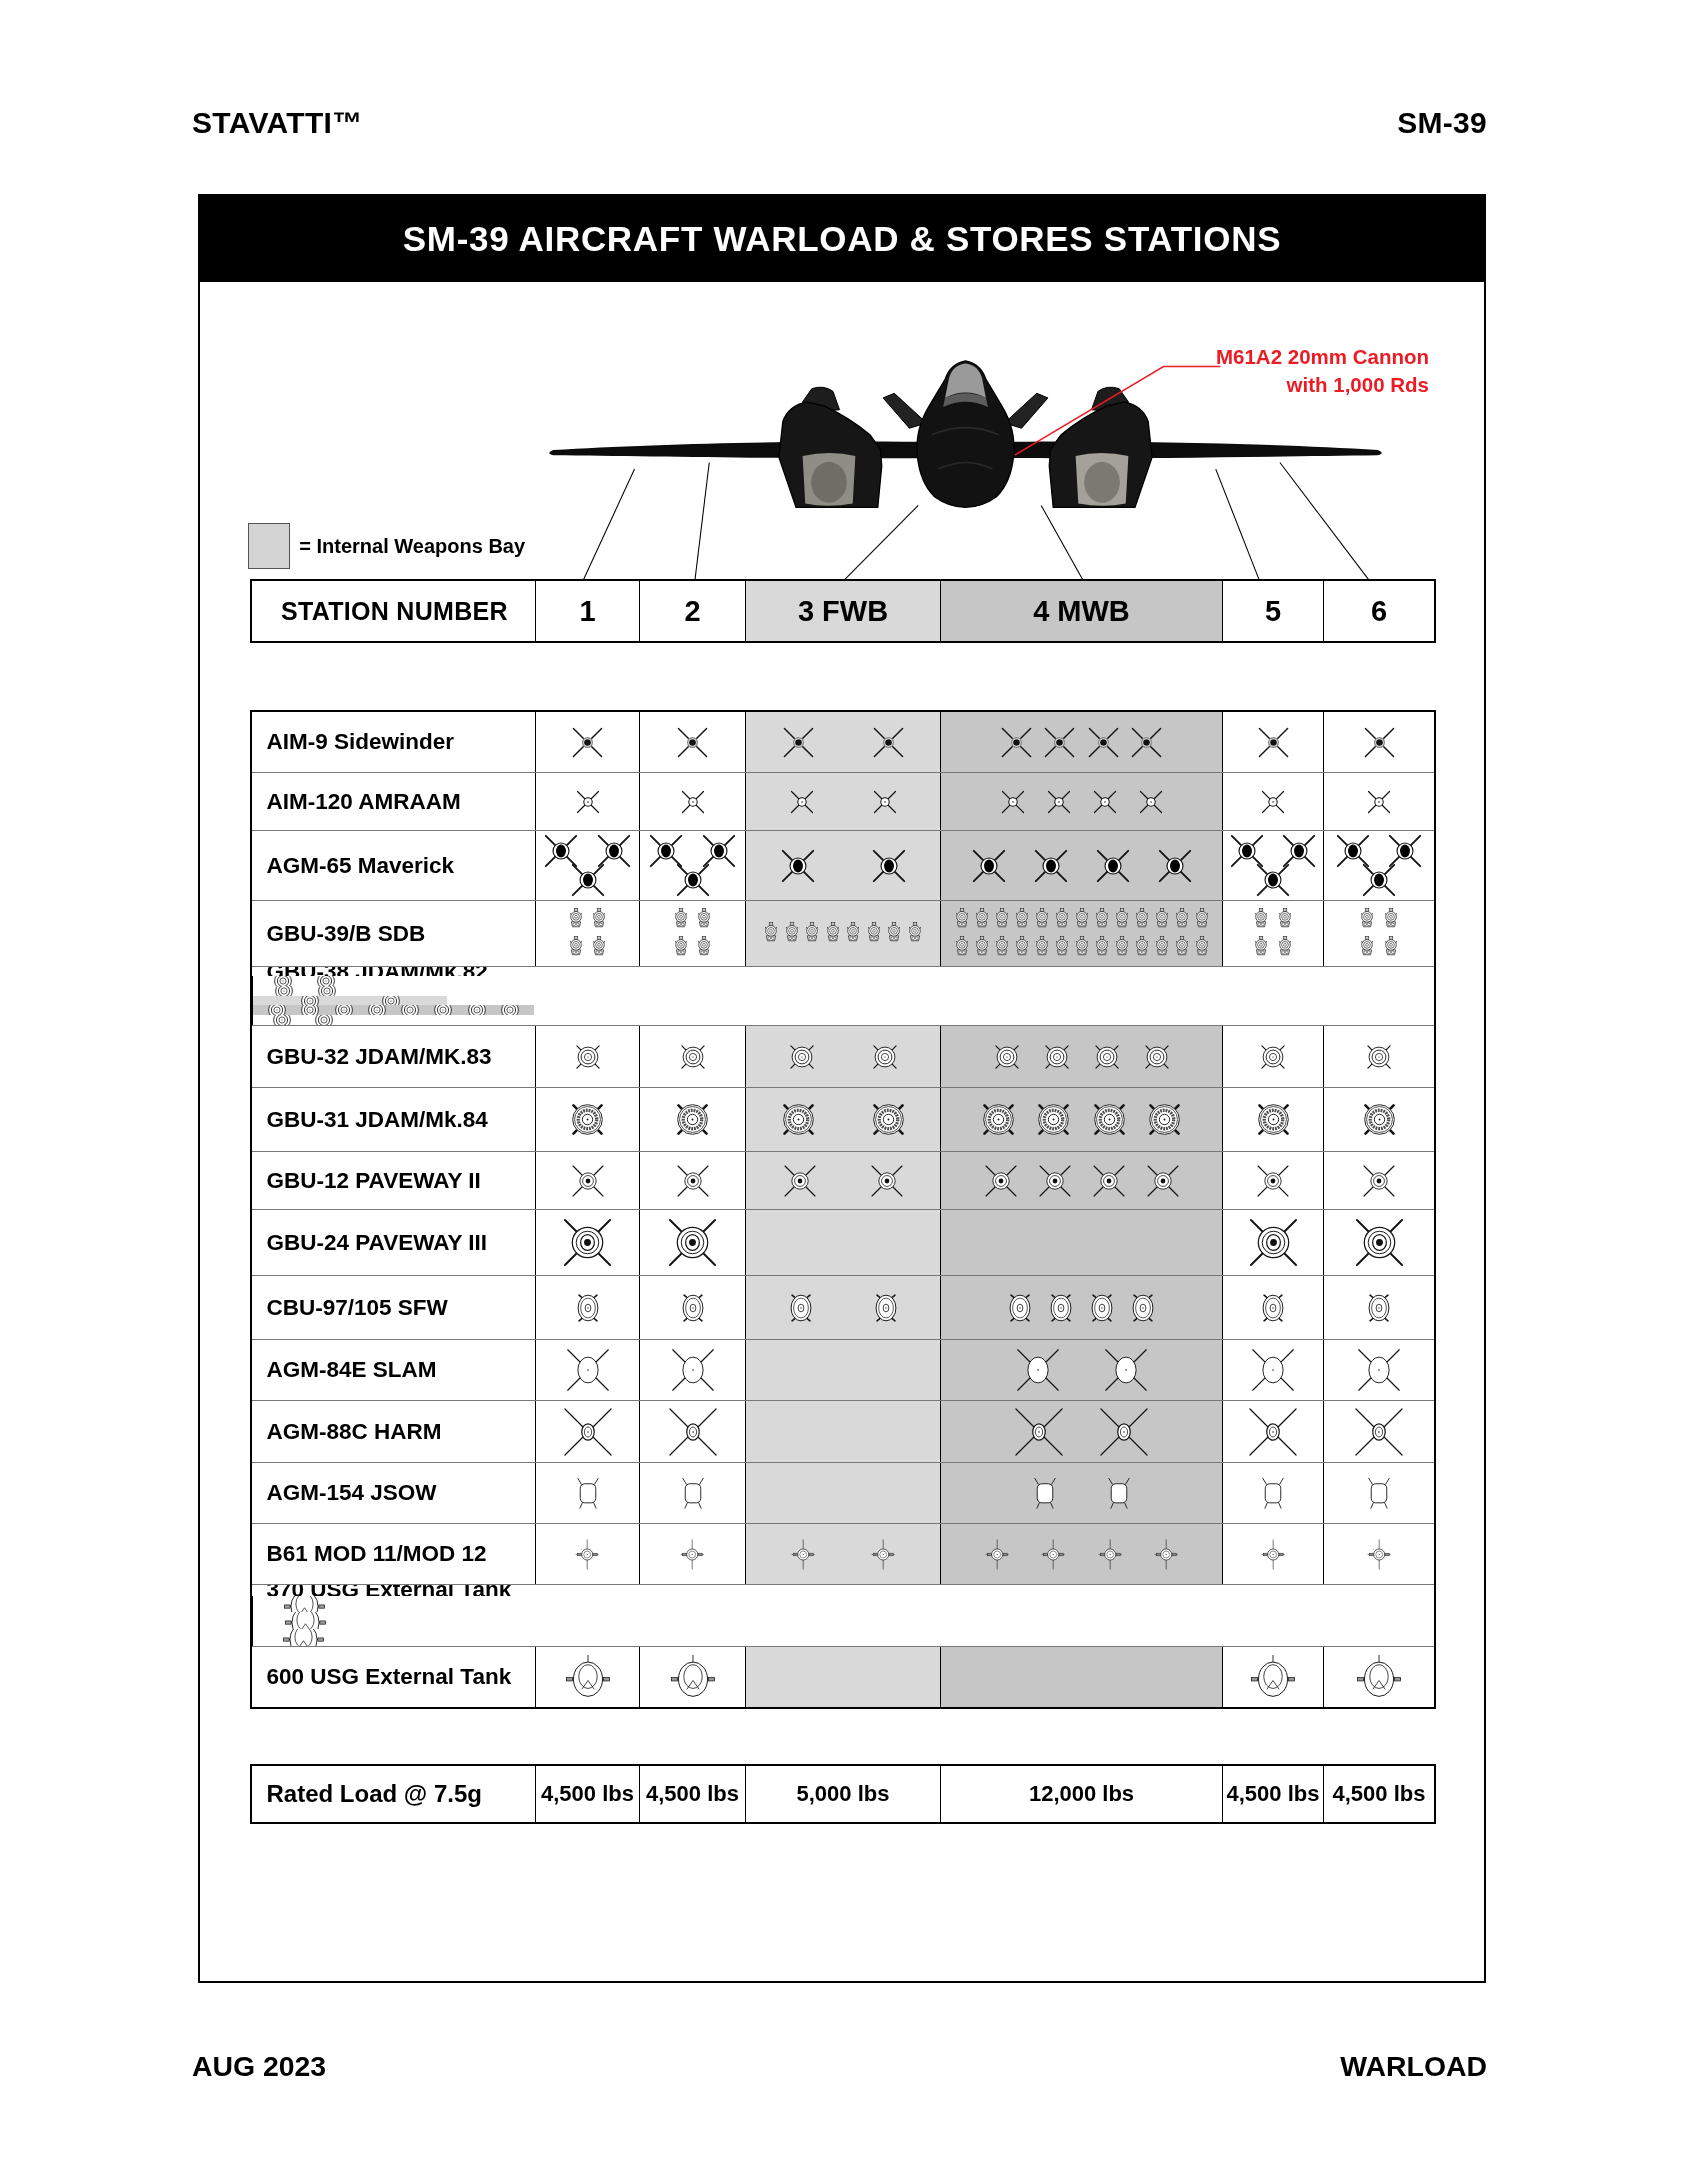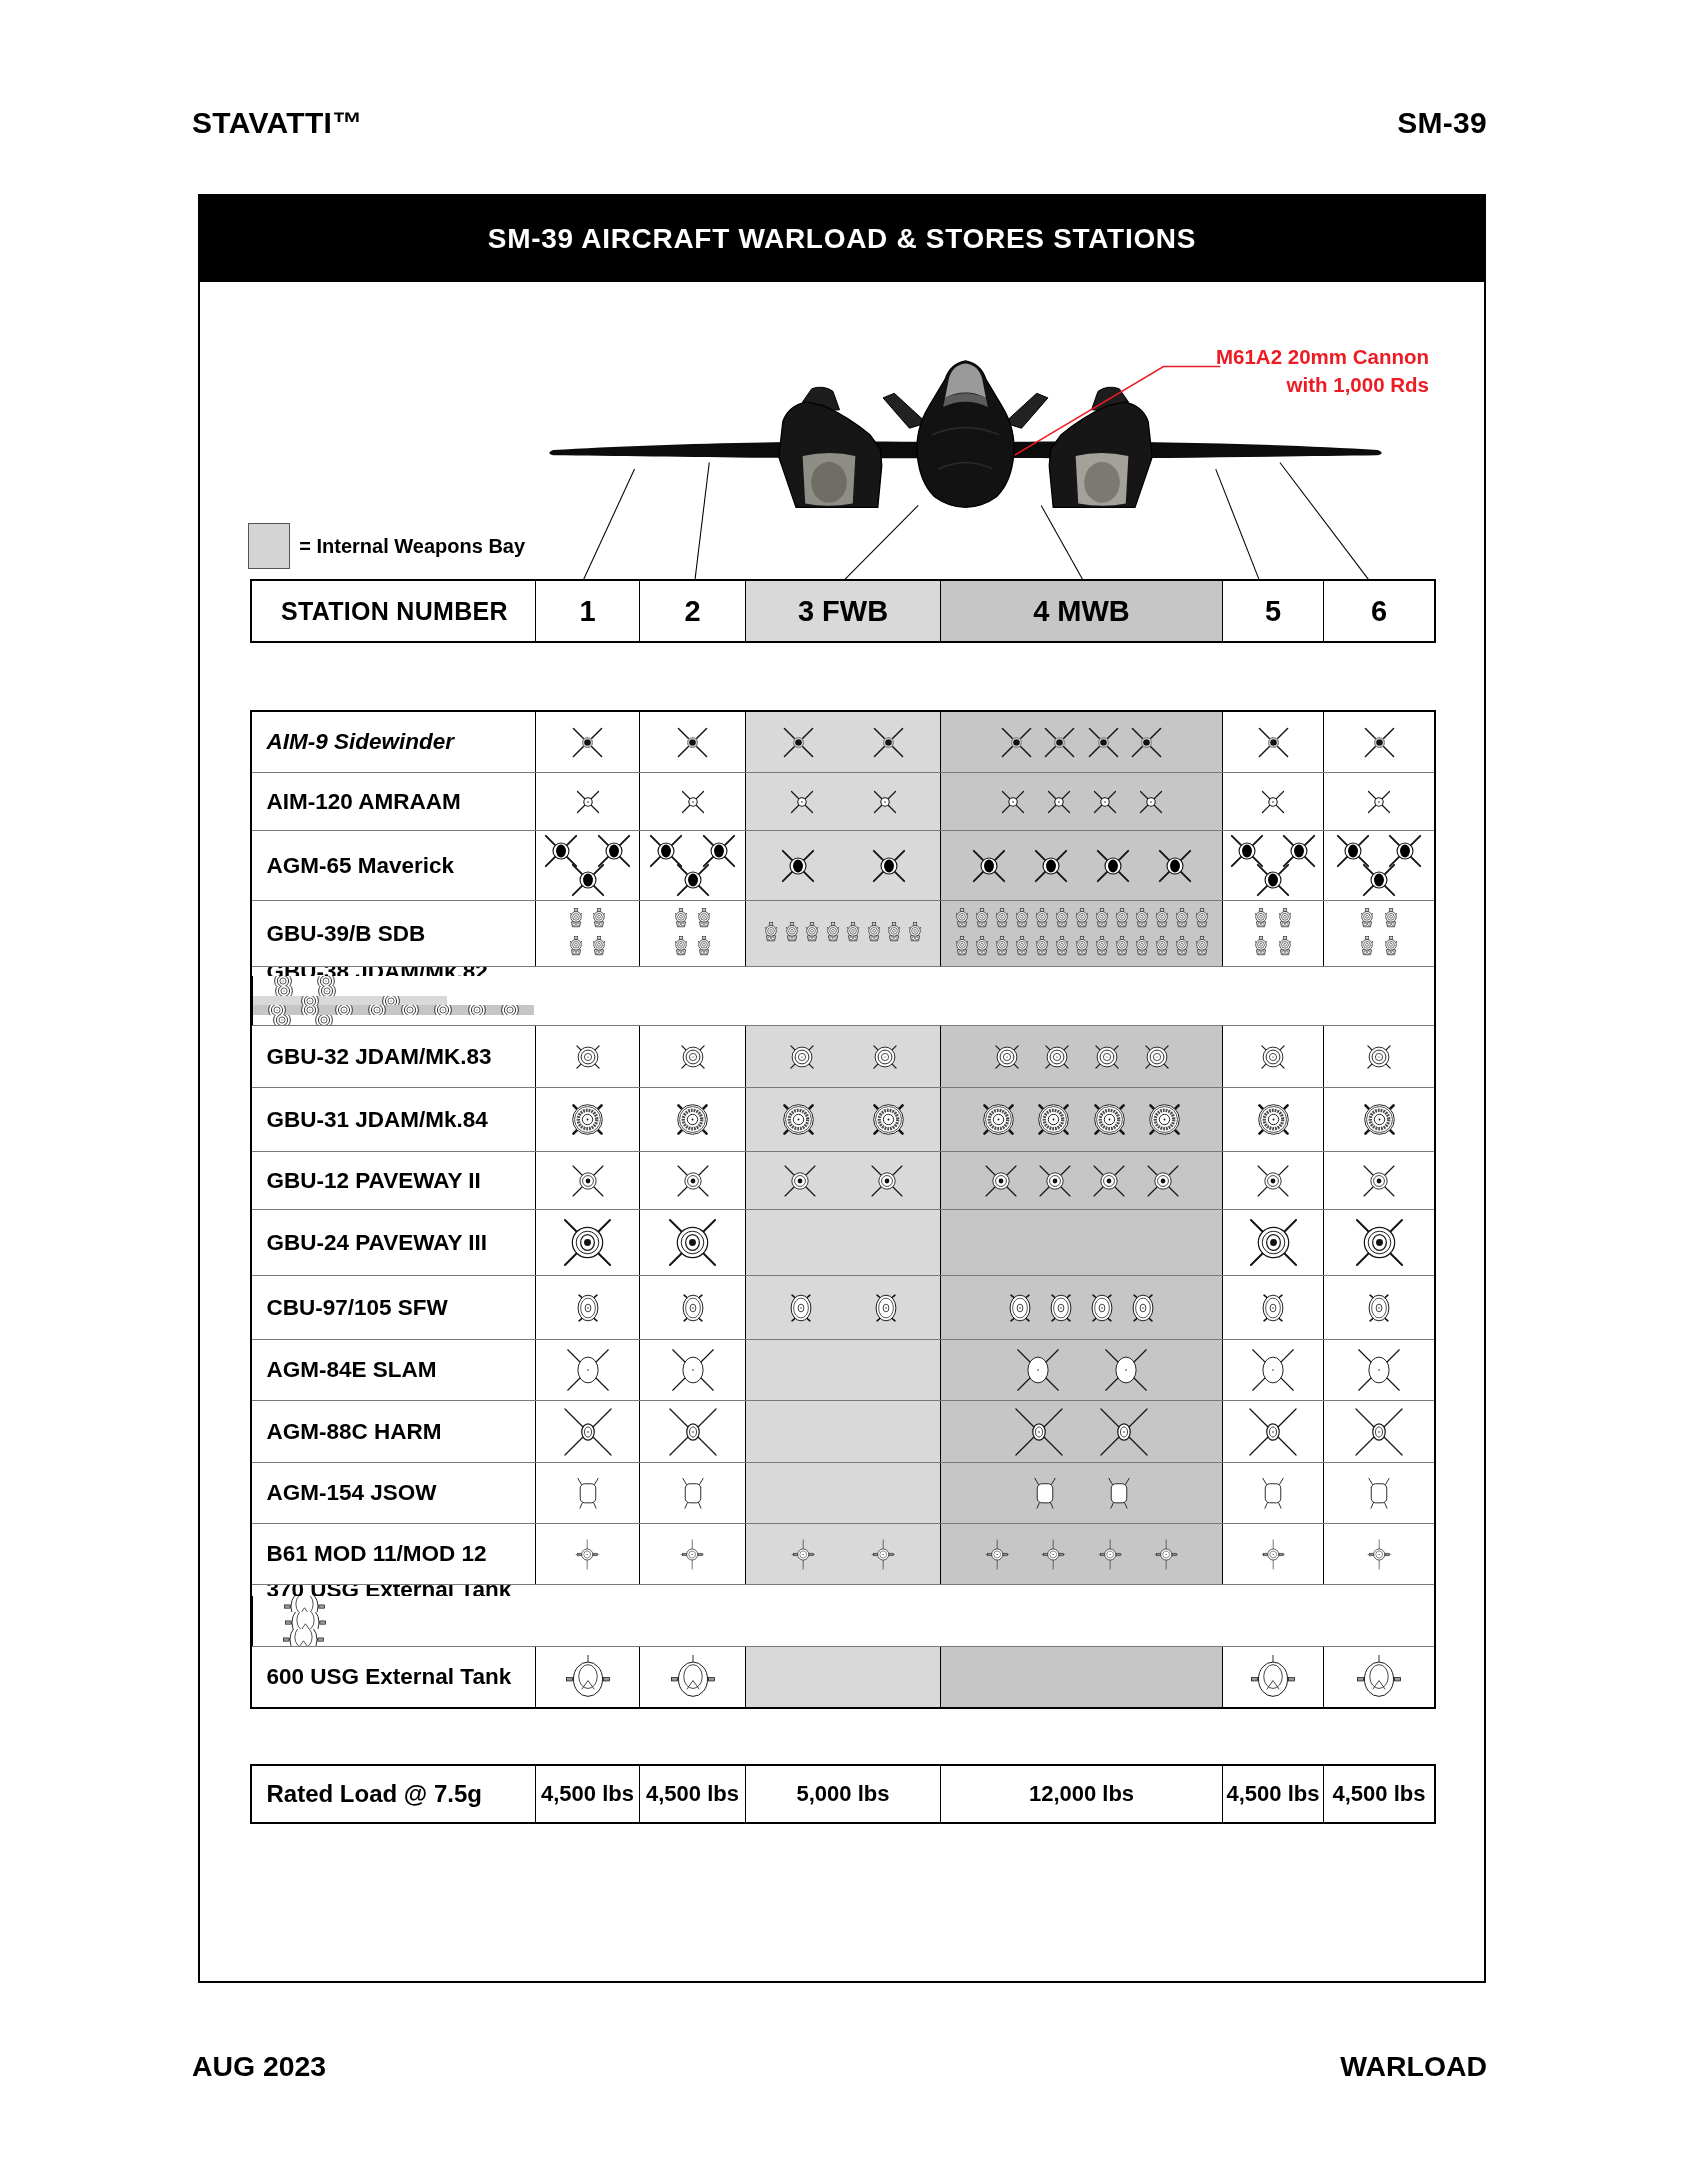--- a/index.html
+++ b/index.html
@@ -9,21 +9,21 @@
   .hdr-left{left:192px;}
   .hdr-right{right:200px;}
   .ftr-text{position:absolute;top:2050px;font-size:28.4px;font-weight:bold;}
   .ftr-left{left:192px;}
   .ftr-right{right:200px;}
 
   .panel{position:absolute;left:198px;top:194px;width:1288px;height:1789px;
          border:2.6px solid #000;background:#fff;box-sizing:border-box;}
   .titlebar{position:absolute;left:0;top:0;width:100%;height:86px;background:#000;
             display:flex;align-items:center;justify-content:center;}
-  .titlebar span{color:#fff;font-size:28px;font-weight:bold;letter-spacing:0.7px;}
+  .titlebar span{color:#fff;font-size:35px;font-weight:bold;letter-spacing:0.7px;}
 
   .overlay{position:absolute;left:0;top:0;width:1283px;height:1784px;pointer-events:none;}
   .aircraft{position:absolute;left:339px;top:161px;width:853px;height:153px;}
 
   .annotation{position:absolute;top:147px;right:55px;text-align:right;
               font-size:20.5px;font-weight:bold;line-height:28px;}
 
   .legend{position:absolute;left:48px;top:327px;display:flex;align-items:center;}
   .legend .swatch{width:40px;height:44px;background:#d4d4d4;border:1.3px solid #555;
                   display:inline-block;}
@@ -122,21 +122,21 @@
           <div class="tcell c0 station-hdr">STATION NUMBER</div>
           <div class="tcell c1 station-num">1</div>
           <div class="tcell c2 station-num">2</div>
           <div class="tcell c3 station-num" style="background: rgb(217, 217, 217);">3 FWB</div>
           <div class="tcell c4 station-num" style="background: rgb(198, 198, 198);">4 MWB</div>
           <div class="tcell c5 station-num">5</div>
           <div class="tcell c6 station-num">6</div>
         </div>
       </div>
     <div class="wtable" id="weapons-table">
-        <div class="trow" style="height: 60px; font-style: italic;">
+        <div class="trow" style="height: 60px;">
           <div class="tcell c0 weapon-lbl">AIM-9 Sidewinder</div>
           <div class="tcell c1">
             <div class="icon-rows">
               <div class="icon-row" style="gap: 4px;">
                 <svg width="37" height="37" viewBox="0 0 100 100">
                   <g stroke="#141414" stroke-width="4" stroke-linecap="round">
                     <line x1="12" y1="12" x2="88" y2="88"></line>
                     <line x1="88" y1="12" x2="12" y2="88"></line>
                   </g>
                   <circle cx="50" cy="50" r="13" fill="#fff" stroke="#8a8a8a" stroke-width="4"></circle>

